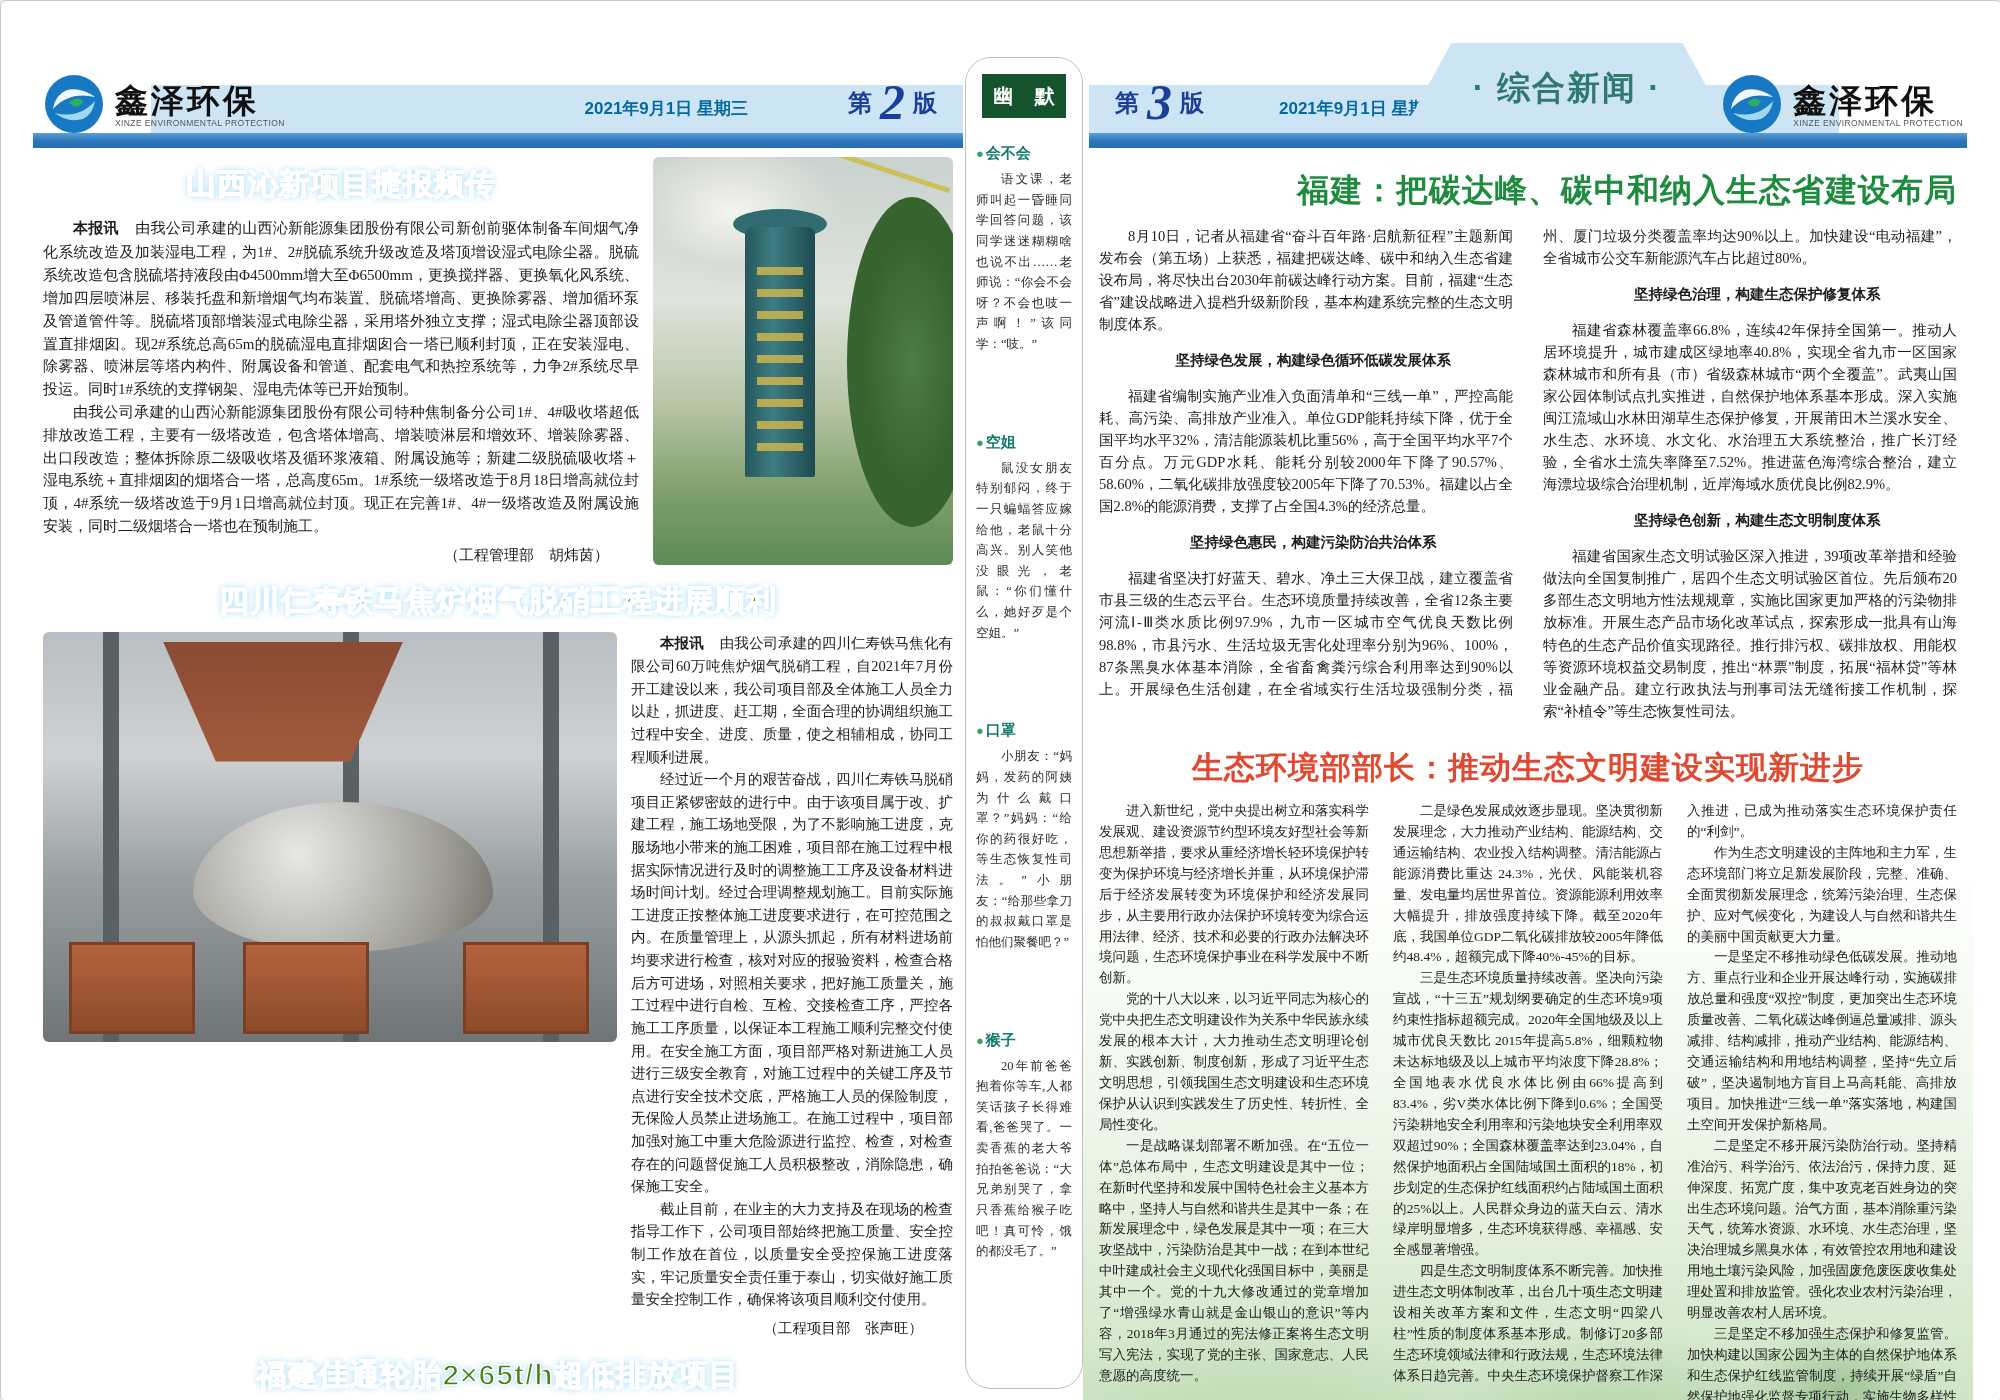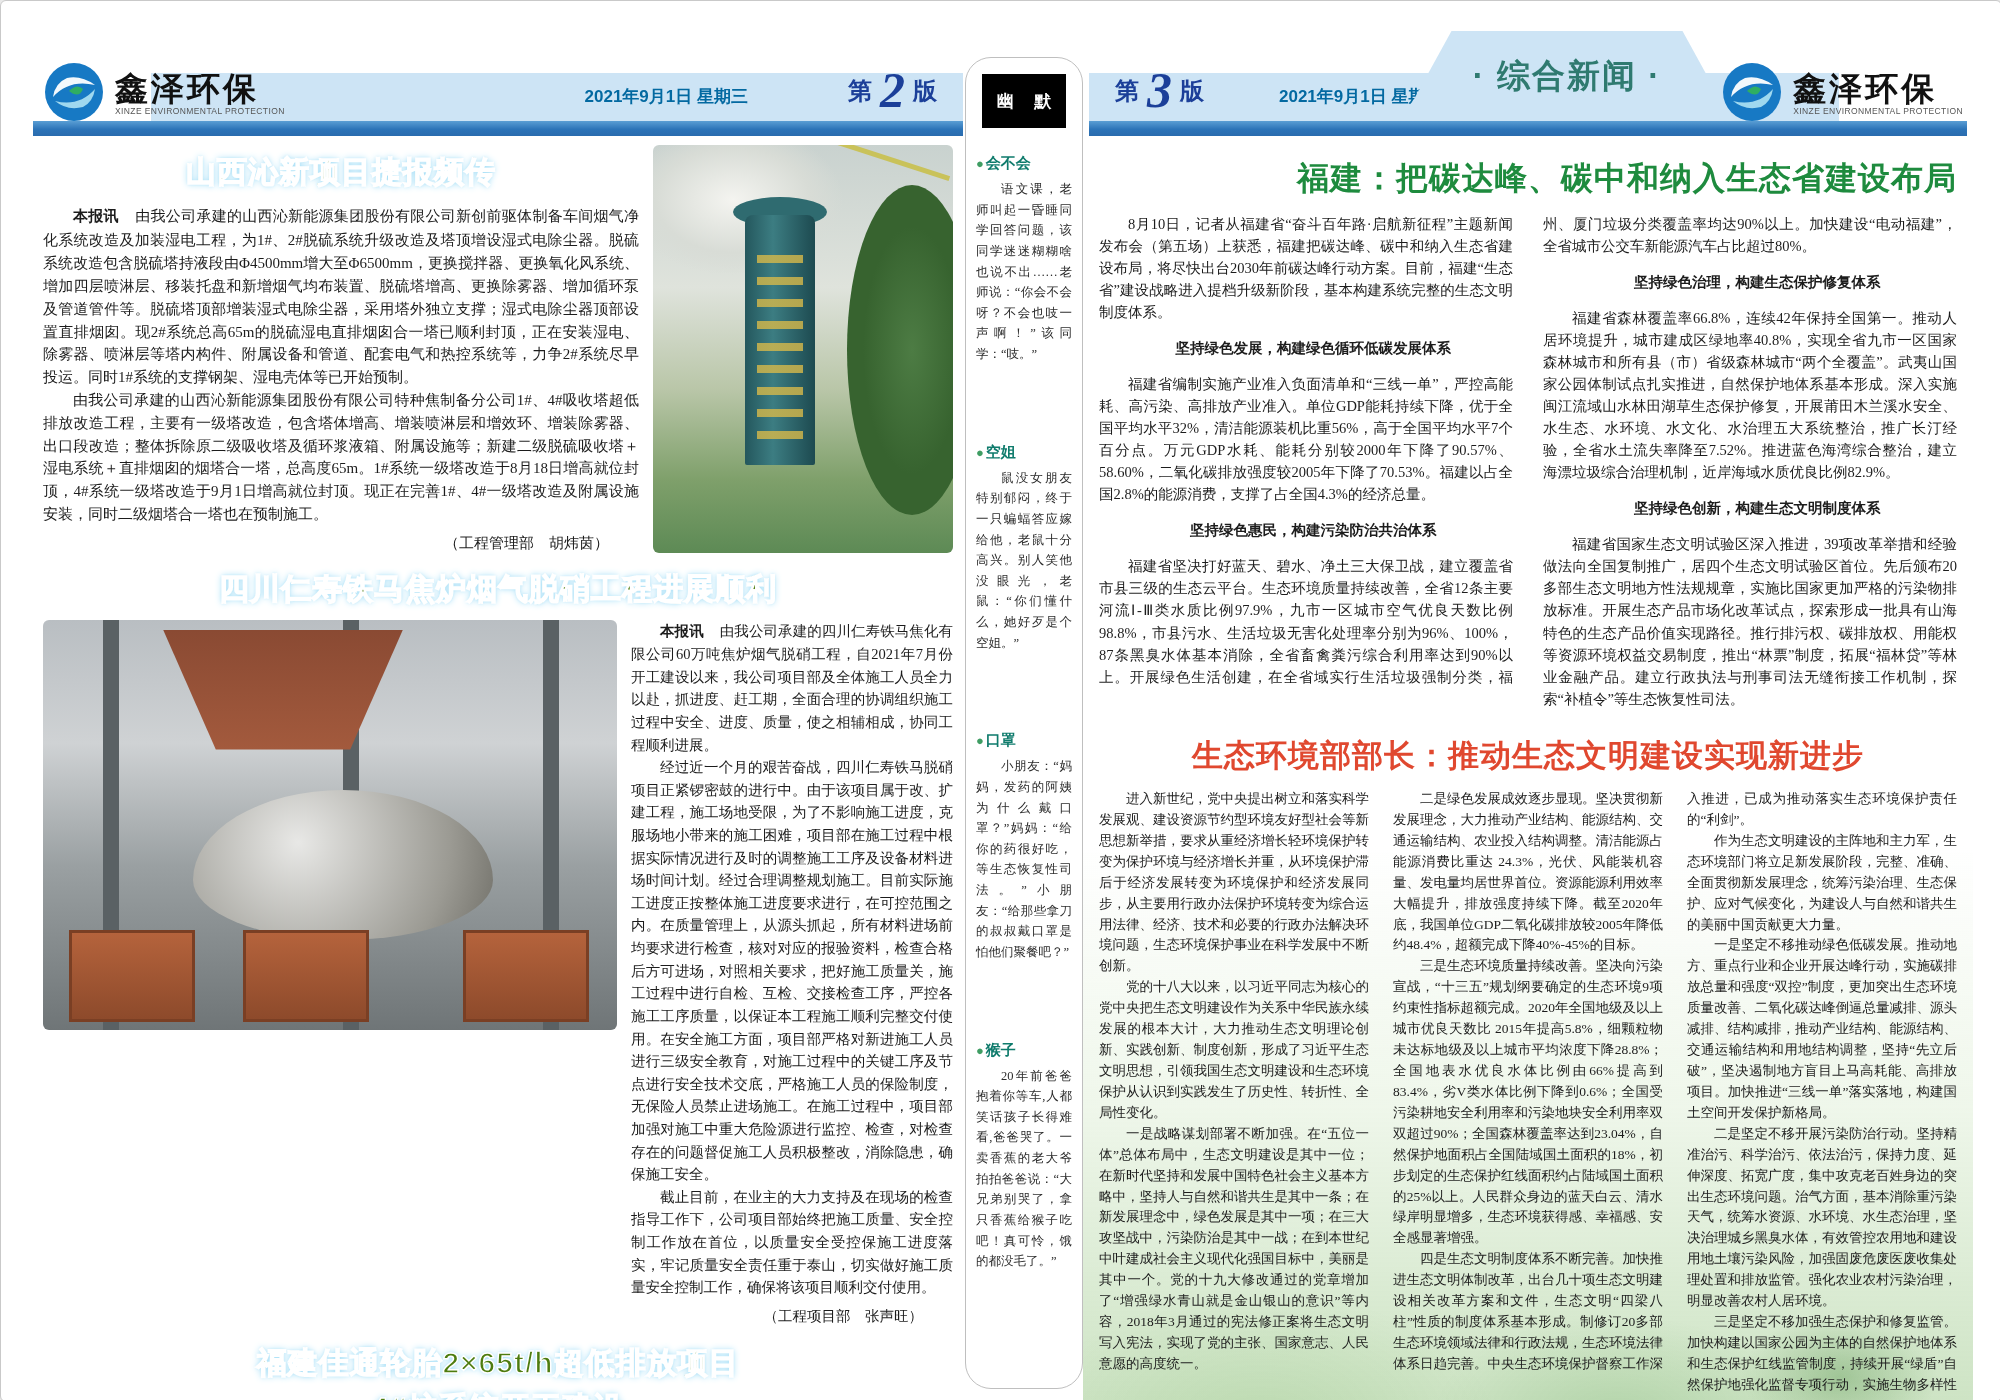--- a/index.html
+++ b/index.html
@@ -1,19 +1,19 @@
 <!DOCTYPE html>
 <html><head>
 <meta charset="utf-8">
 <style>
   html,body{margin:0;padding:0;background:#e9e9e9;}
   .sheet{position:relative;width:2000px;height:1400px;background:#ffffff;border:1px solid #c9c9c9;border-radius:6px;overflow:hidden;margin:0 auto;
          font-family:"Liberation Serif", serif;color:#1c1c1c;}
   
-  .page{position:absolute;top:16px;height:1350px;}
+  .page{position:absolute;top:28px;height:1350px;}
   .page-left{left:32px;width:930px;}
   .page-right{left:1088px;width:878px;}
   
   .hdr{position:relative;height:126px;}
   .strip{position:absolute;top:56px;height:48px;background:#cde4f5;}
   .page-left .strip{left:118px;right:0;}
   .page-right .strip{left:0;right:128px;}
   .tab{position:absolute;top:14px;width:330px;height:90px;background:#cde4f5;
        clip-path:polygon(0 100%,15% 0,85% 0,100% 100%);
        display:flex;align-items:center;justify-content:center;}
@@ -67,22 +67,22 @@
        background:linear-gradient(180deg,#b9bec2 0%,#cfd2d4 30%,#9aa0a2 60%,#6f7577 100%);}
   .ph2 .beam-v{position:absolute;top:0;bottom:0;width:16px;background:#5a6164;}
   .ph2 .bv1{left:60px;} .ph2 .bv2{left:300px;} .ph2 .bv3{left:500px;}
   .ph2 .hopper{position:absolute;left:120px;top:10px;width:240px;height:120px;background:linear-gradient(180deg,#8a4a33,#a35a3d);clip-path:polygon(0 0,100% 0,78% 100%,22% 100%);}
   .ph2 .tank{position:absolute;left:150px;top:170px;width:300px;height:150px;border-radius:50% 50% 50% 50%/60% 60% 40% 40%;background:radial-gradient(circle at 35% 35%,#e8e8e6,#9b9a93 70%,#6f6e67);}
   .ph2 .crate{position:absolute;bottom:8px;width:120px;height:86px;background:linear-gradient(180deg,#b5633c,#8d4a2b);border:3px solid #7a3f24;}
   .ph2 .c1{left:26px;} .ph2 .c2{left:200px;} .ph2 .c3{left:420px;}
   
   .humor{position:absolute;left:964px;top:56px;width:118px;height:1332px;background:#fff;
          border:1px solid #bfbfbf;border-radius:26px;padding:14px 10px 10px;box-sizing:border-box;}
-  .humor-tag{width:84px;height:54px;margin:2px auto 26px;background:#000000;color:#fff;display:flex;align-items:center;justify-content:center;
-             font-family:"Liberation Sans",sans-serif;font-weight:900;font-size:17px;letter-spacing:8px;padding-left:8px;box-sizing:border-box;}
+  .humor-tag{width:84px;height:44px;margin:2px auto 26px;background:#14532d;color:#fff;display:flex;align-items:center;justify-content:center;
+             font-family:"Liberation Sans",sans-serif;font-weight:900;font-size:20px;letter-spacing:8px;padding-left:8px;box-sizing:border-box;}
   .h-item{margin-bottom:78px;}
   .h-title{font-family:"Liberation Sans",sans-serif;font-weight:700;font-size:15px;color:#0f7b6c;margin-bottom:6px;}
   .h-title .dot{color:#3f9d63;margin-right:2px;font-size:13px;}
   .h-text{font-size:12.5px;line-height:1.65;text-align:justify;text-indent:2em;color:#2c2c2c;margin:0;}
   
   .r1-body{column-count:2;column-gap:30px;font-size:14.5px;line-height:1.52;height:512px;overflow:hidden;margin-top:2px;}
   .r2-wrap{position:relative;margin-top:6px;}
   .r2-body{position:relative;column-count:3;column-gap:24px;font-size:13.5px;line-height:1.55;height:624px;overflow:hidden;}
   .wm{position:absolute;left:-6px;right:-6px;top:110px;bottom:-10px;pointer-events:none;border-radius:10px;
       background:

